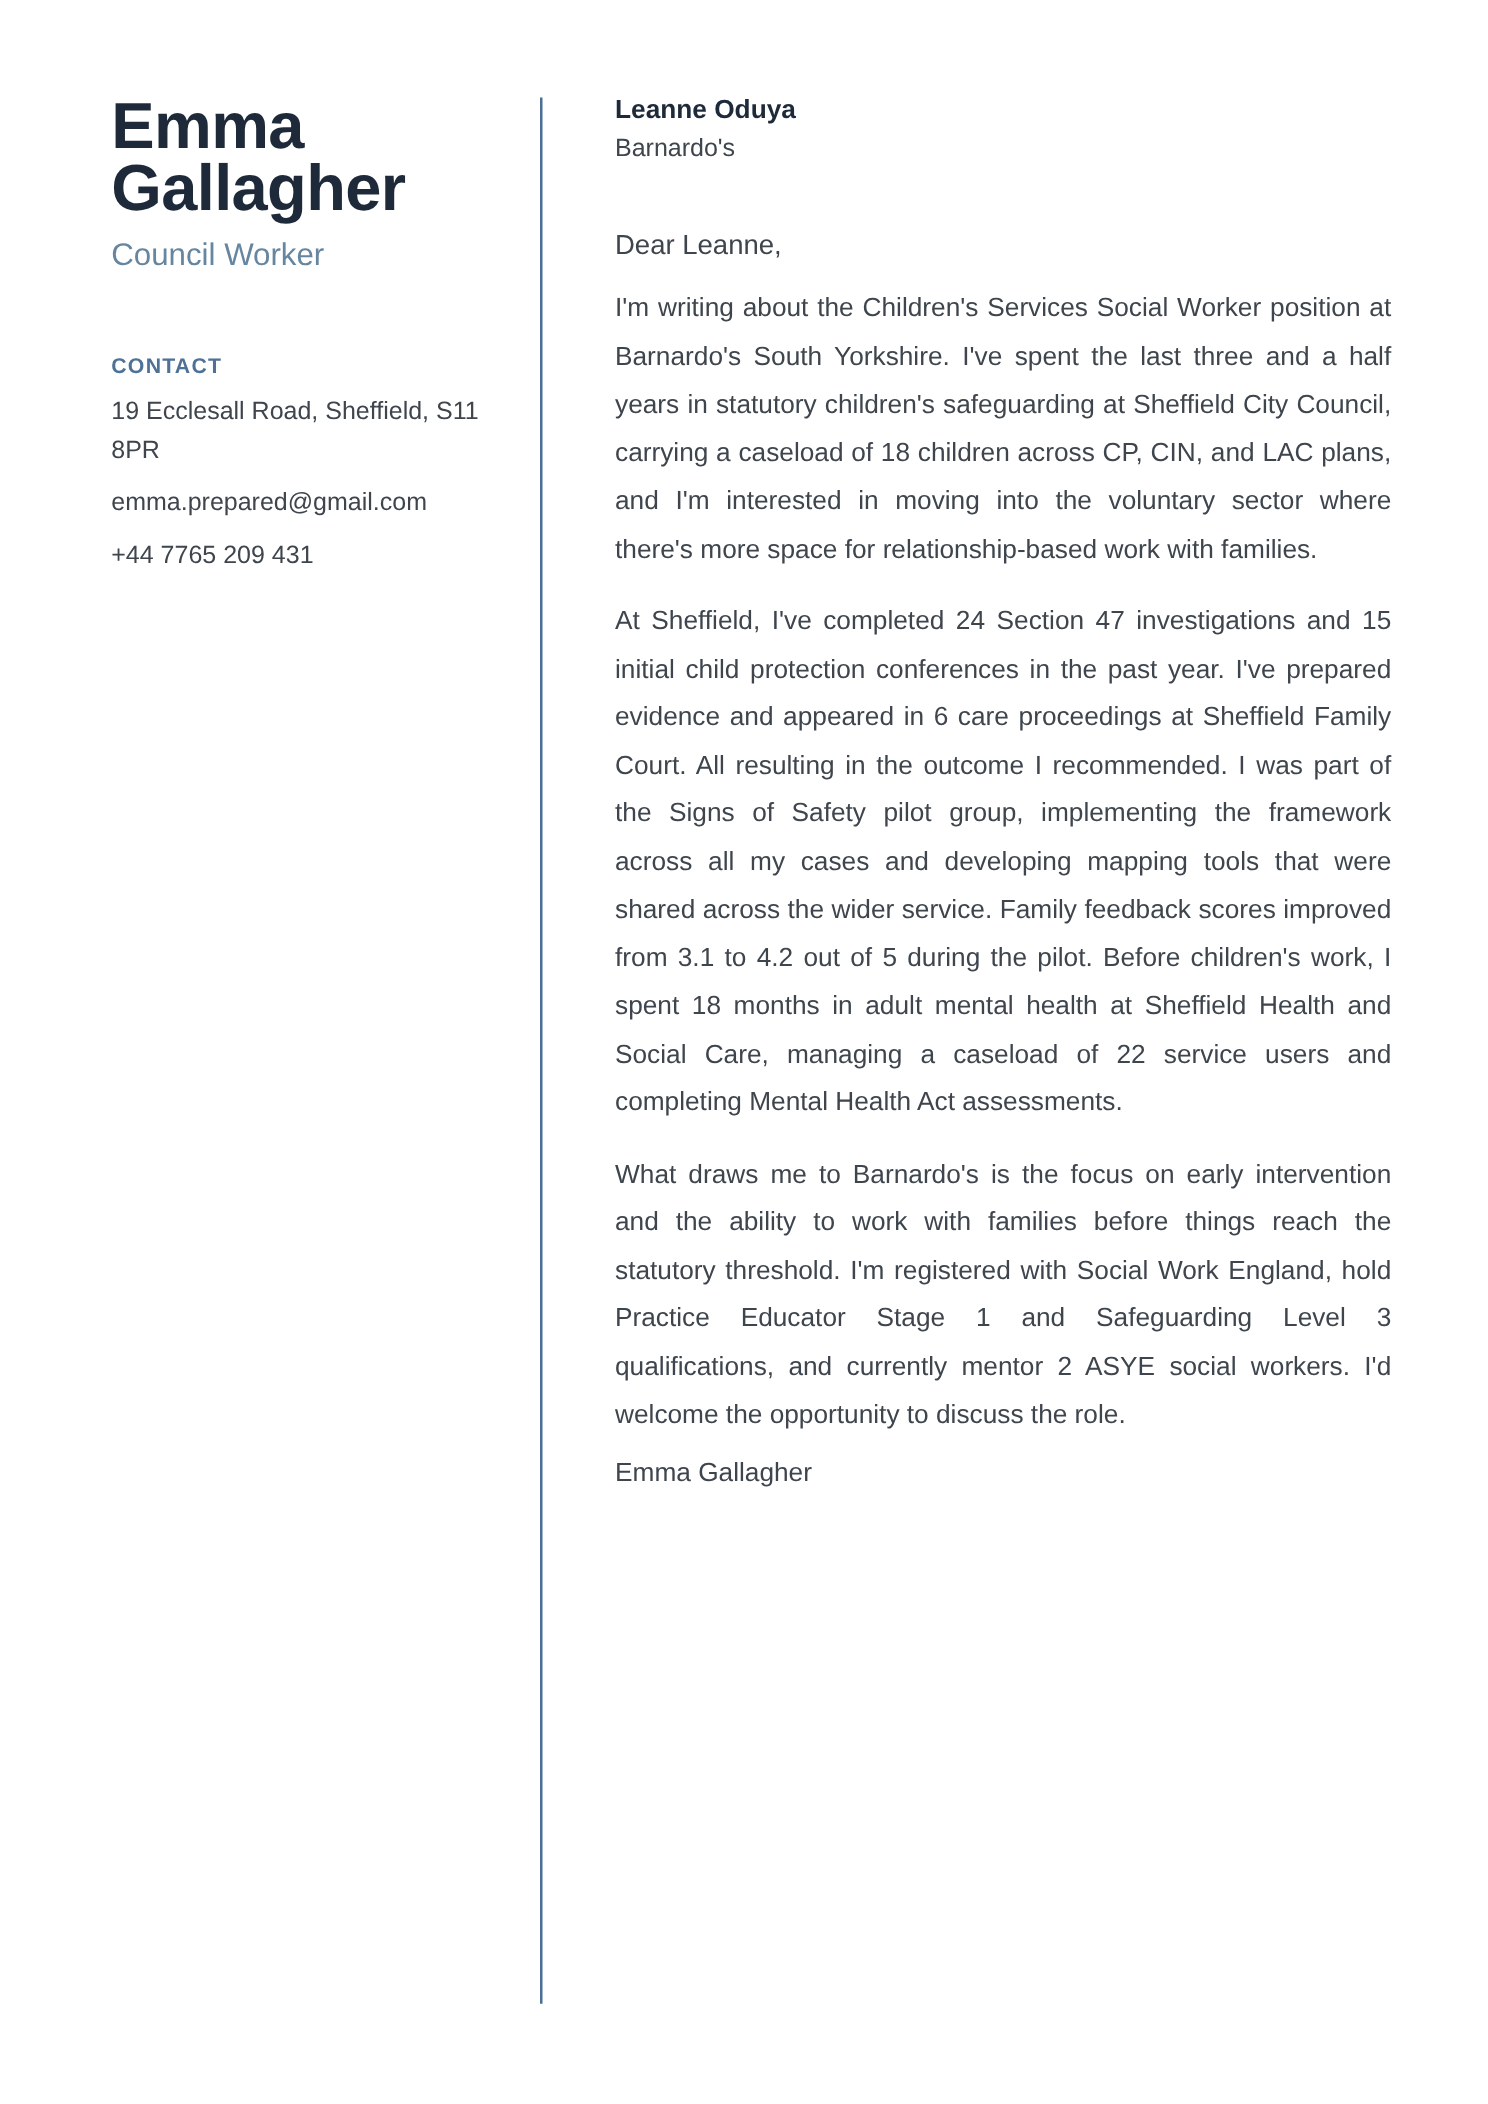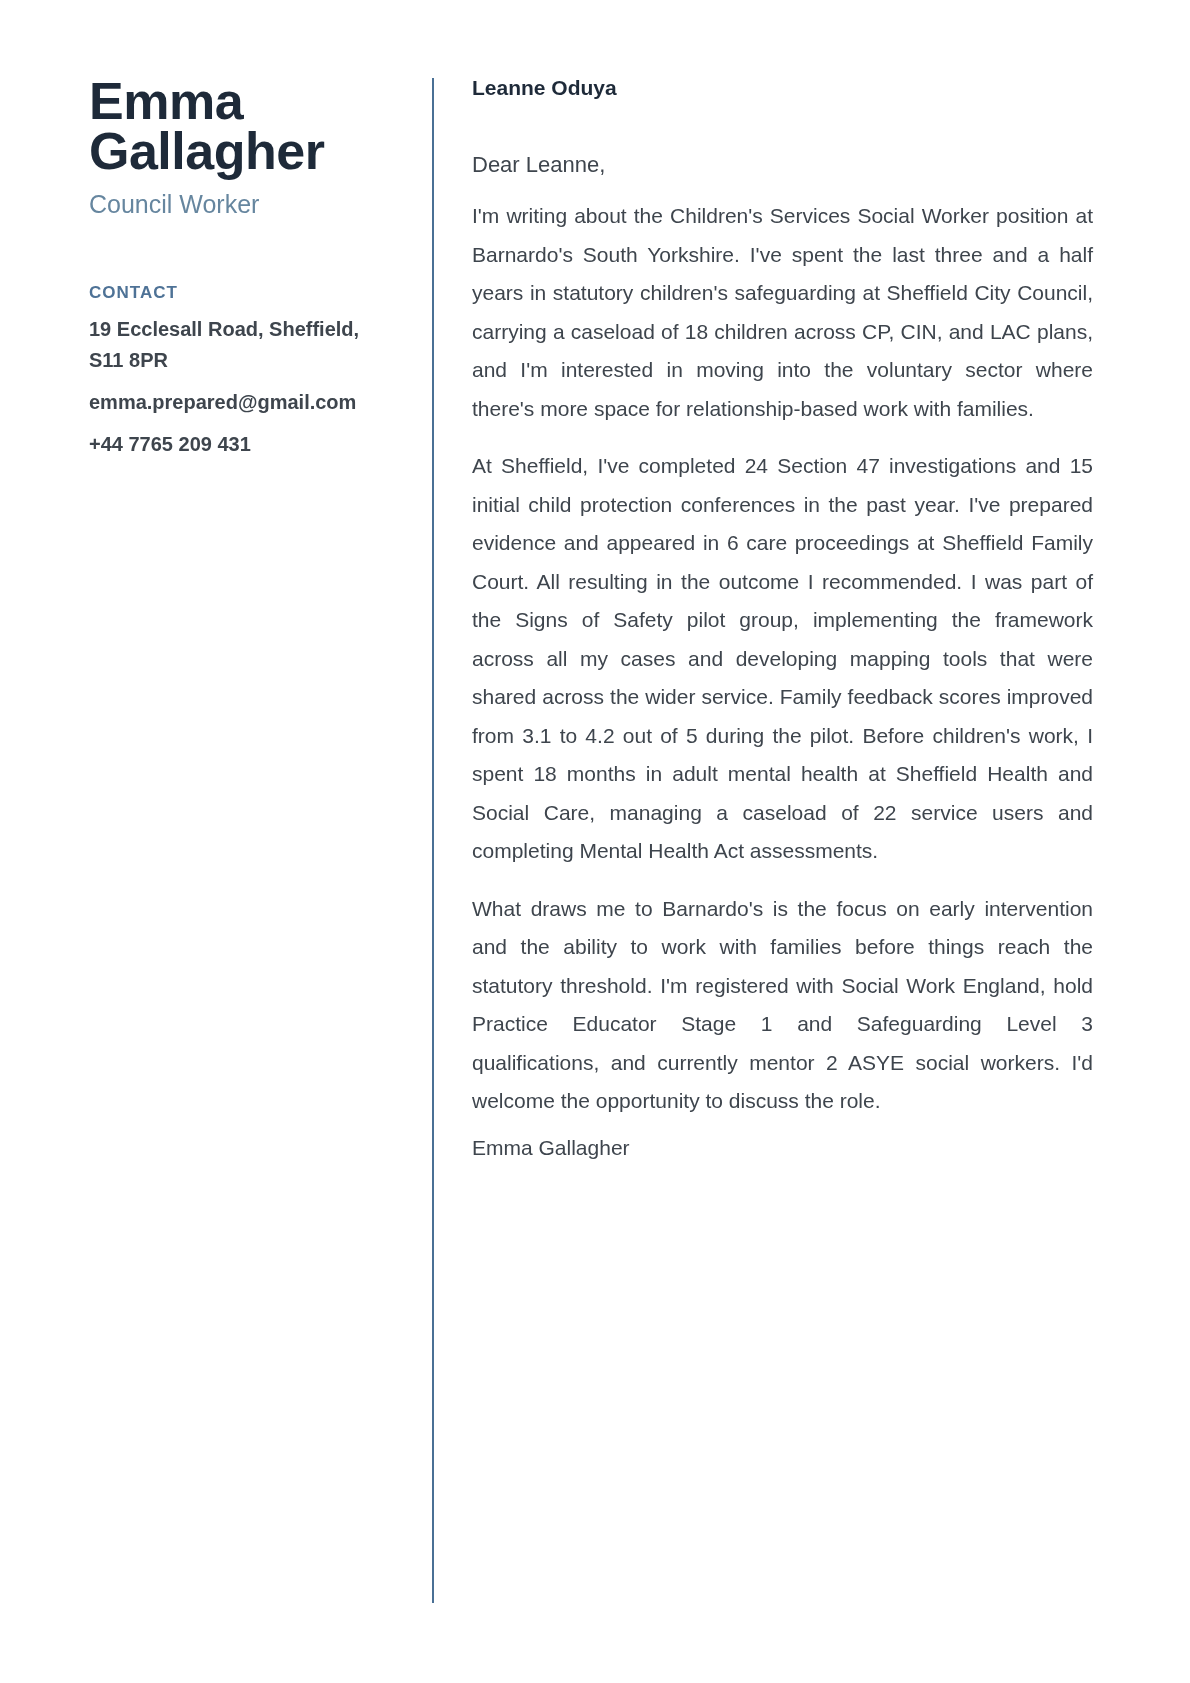--- a/index.html
+++ b/index.html
@@ -46,33 +46,32 @@
     letter-spacing: 1px;
     color: #4e7296;
   }
   .contact-block { margin-top: 64px; }
   .contact-item {
     margin-top: 11px;
     font-size: 20px;
     line-height: 31px;
     color: #3e454d;
     width: 300px;
-    font-weight: bold;
   }
   .date-block { margin-top: 52px; }
   .date-value {
     margin-top: 12px;
     font-size: 20px;
     color: #3e454d;
   }
 
   
   .letter {
     position: absolute;
-    left: 431px; top: 76px;
+    left: 451px; top: 76px;
     width: 621px;
     color: #3e454d;
   }
   .recipient-name {
     font-size: 21px;
     font-weight: 700;
     color: #1e2a39;
   }
   .recipient-org {
     margin-top: 8px;
@@ -109,20 +108,21 @@
       <div class="section-label">CONTACT</div>
       <div class="contact-item">19 Ecclesall Road, Sheffield, S11 8PR</div>
       <div class="contact-item">emma.prepared@gmail.com</div>
       <div class="contact-item">+44 7765 209 431</div>
     </div>
 
   </aside>
 
   <main class="letter">
     <div class="recipient-name">Leanne Oduya</div>
+    <div class="recipient-org">Barnardo's</div>
     <div class="greeting">Dear Leanne,</div>
 
     <div class="paragraphs">
       <p>I'm writing about the Children's Services Social Worker position at Barnardo's South Yorkshire. I've spent the last three and a half years in statutory children's safeguarding at Sheffield City Council, carrying a caseload of 18 children across CP, CIN, and LAC plans, and I'm interested in moving into the voluntary sector where there's more space for relationship-based work with families.</p>
       <p>At Sheffield, I've completed 24 Section 47 investigations and 15 initial child protection conferences in the past year. I've prepared evidence and appeared in 6 care proceedings at Sheffield Family Court. All resulting in the outcome I recommended. I was part of the Signs of Safety pilot group, implementing the framework across all my cases and developing mapping tools that were shared across the wider service. Family feedback scores improved from 3.1 to 4.2 out of 5 during the pilot. Before children's work, I spent 18 months in adult mental health at Sheffield Health and Social Care, managing a caseload of 22 service users and completing Mental Health Act assessments.</p>
       <p>What draws me to Barnardo's is the focus on early intervention and the ability to work with families before things reach the statutory threshold. I'm registered with Social Work England, hold Practice Educator Stage 1 and Safeguarding Level 3 qualifications, and currently mentor 2 ASYE social workers. I'd welcome the opportunity to discuss the role.</p>
     </div>
 
     <div class="signature">Emma Gallagher</div>
   </main>

